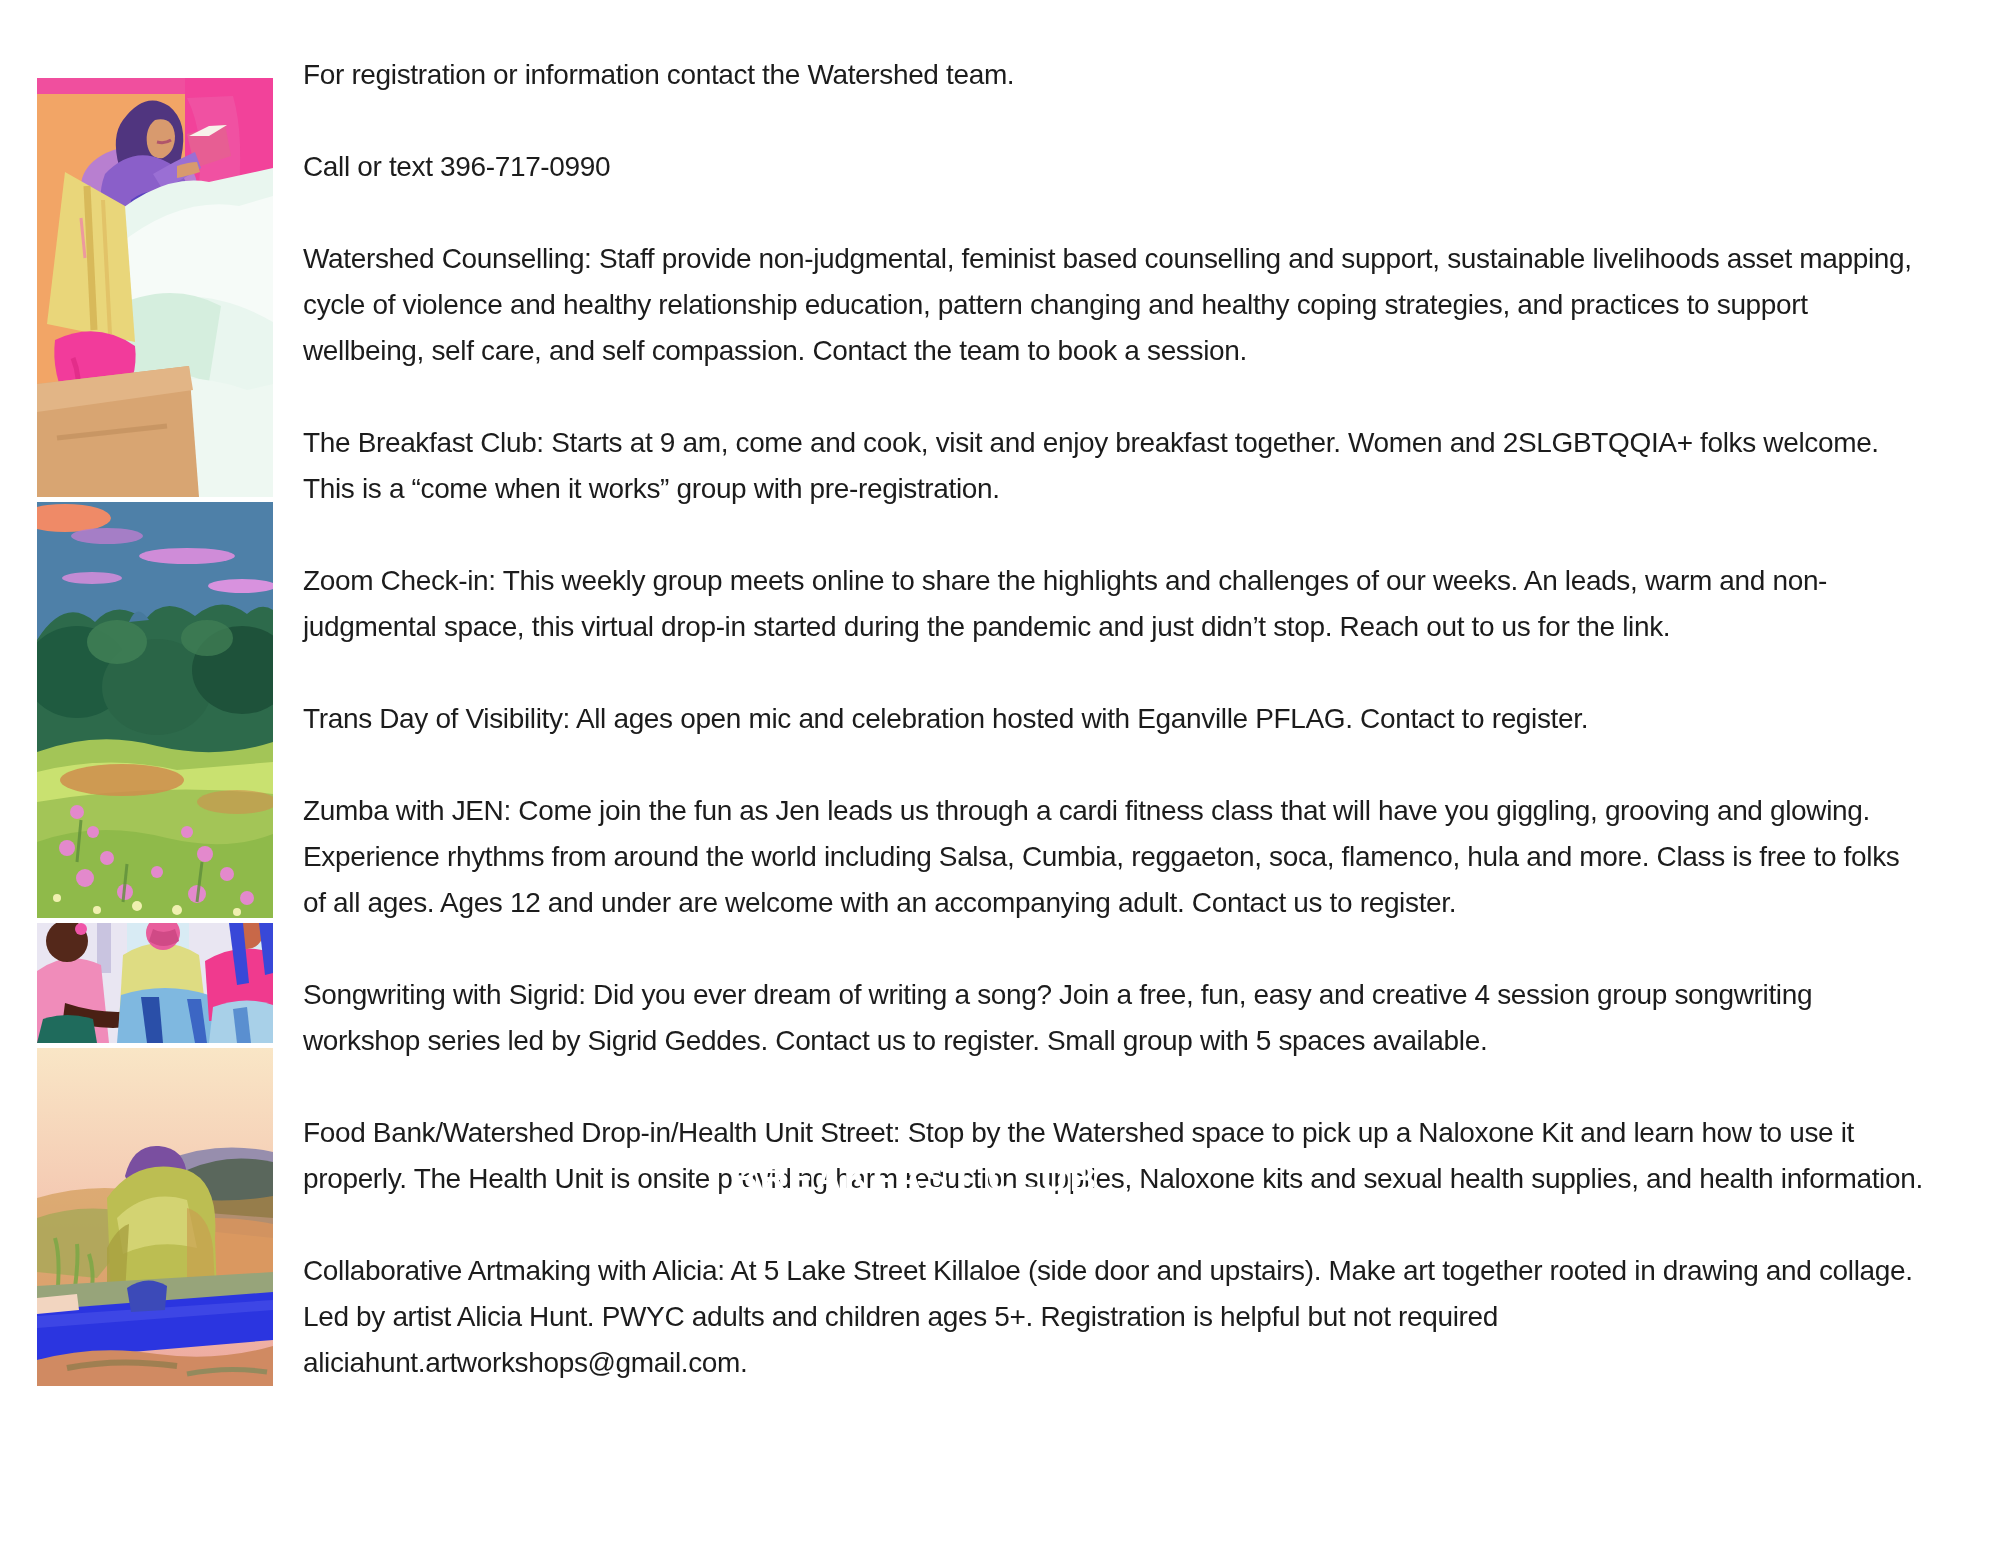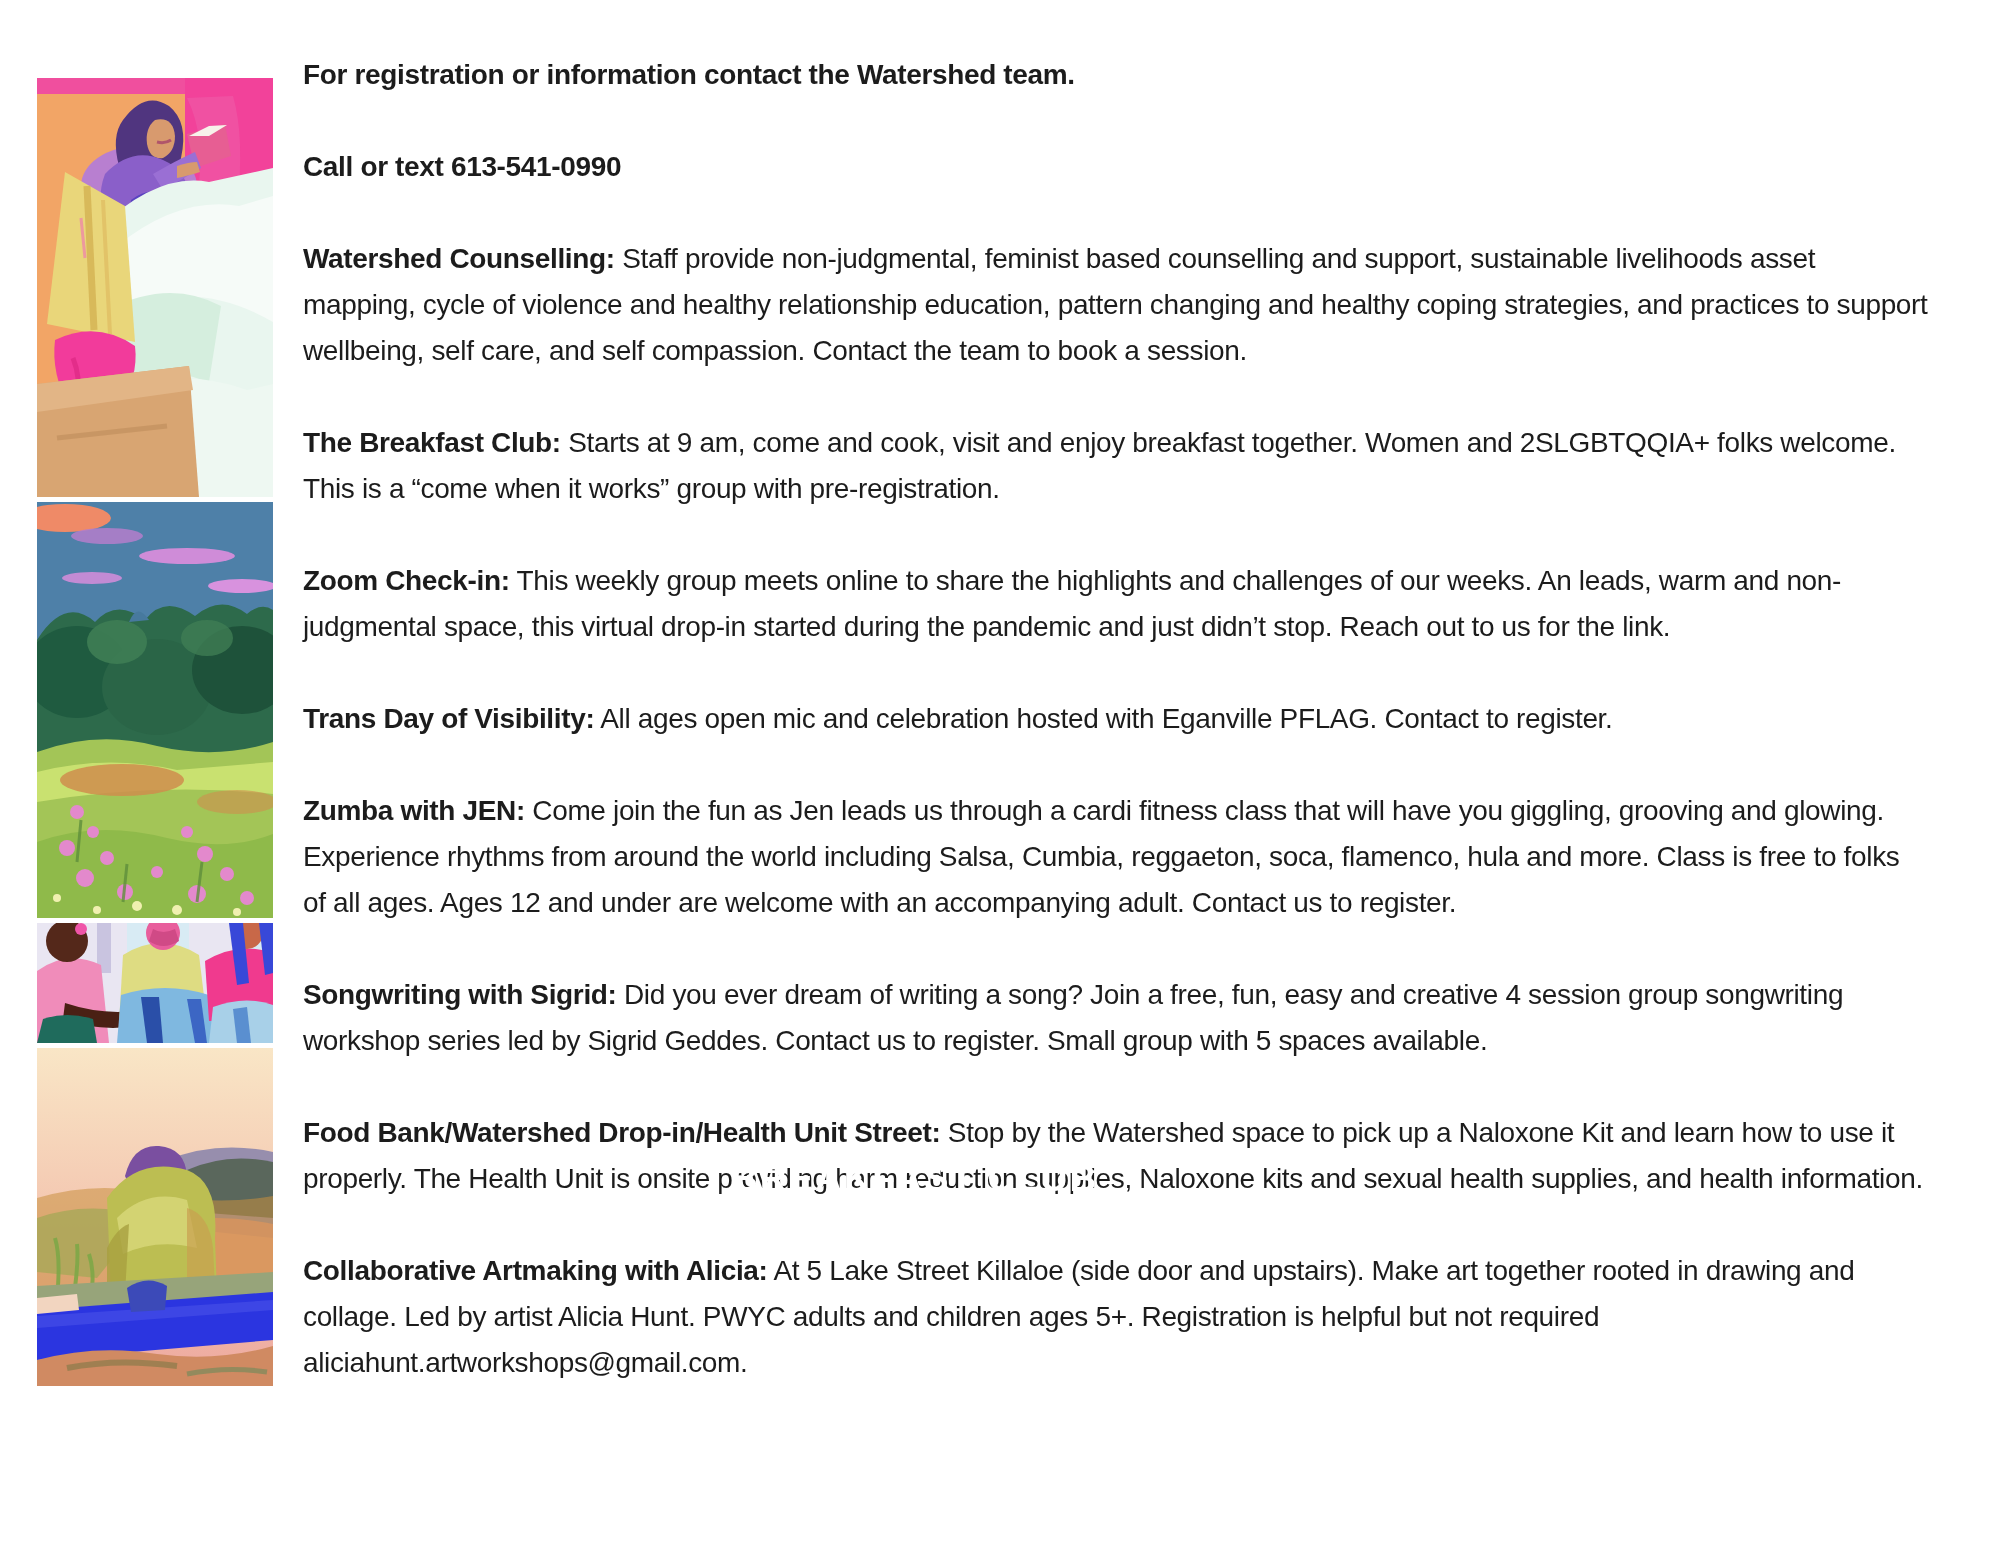--- a/index.html
+++ b/index.html
@@ -29,21 +29,21 @@
   .content {
     position: absolute;
     left: 303px; top: 52px;
     width: 1625px;
     font-size: 28px;
     line-height: 46px;
     letter-spacing: -0.35px;
   }
   .content p { margin: 0 0 46px 0; }
   .content p:last-child { margin-bottom: 0; }
-  .bold, strong { font-weight: 700; }
+  .bold, strong { font-weight: 400; }
   .para { position: relative; }
   .ghost {
     position: absolute;
     left: 428px; top: 46px;
     color: #ffffff;
     font-weight: 700;
     font-size: 37px;
     letter-spacing: 2px;
     line-height: 46px;
     white-space: nowrap;
@@ -198,21 +198,21 @@
     </svg>
   </div>
 
 </aside>
 
 <main class="content">
 
   <p class="bold">
     <span>For registration or information contact the Watershed team.</span><br>
     <br>
-    <span>Call or text 613-541-0990</span>
+    <span>Call or text 396-717-0990</span>
   </p>
 
   <p class="para">
     <strong>Watershed Counselling:</strong><span> Staff provide non-judgmental, feminist based counselling and support, sustainable livelihoods asset mapping, cycle of violence and healthy relationship education, pattern changing and healthy coping strategies, and practices to support wellbeing, self care, and self compassion. Contact the team to book a session.</span>
   </p>
 
   <p class="para">
     <strong>The Breakfast Club:</strong><span> Starts at 9 am, come and cook, visit and enjoy breakfast together. Women and 2SLGBTQQIA+ folks welcome. This is a “come when it works” group with pre-registration.</span>
   </p>
 

